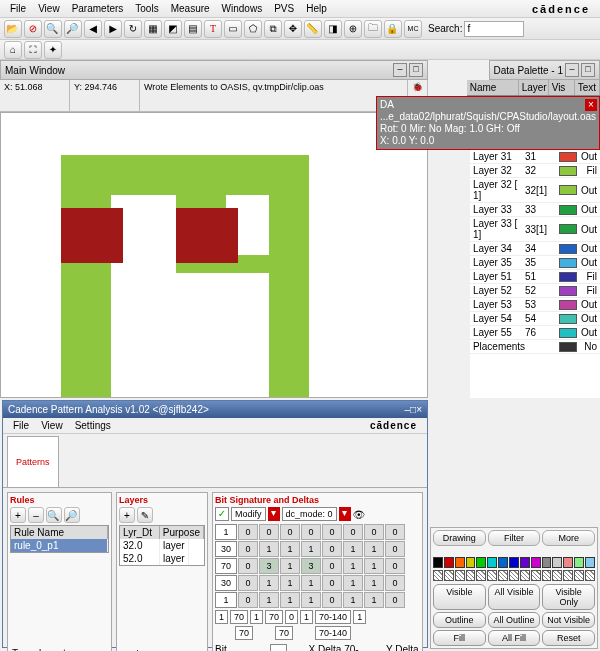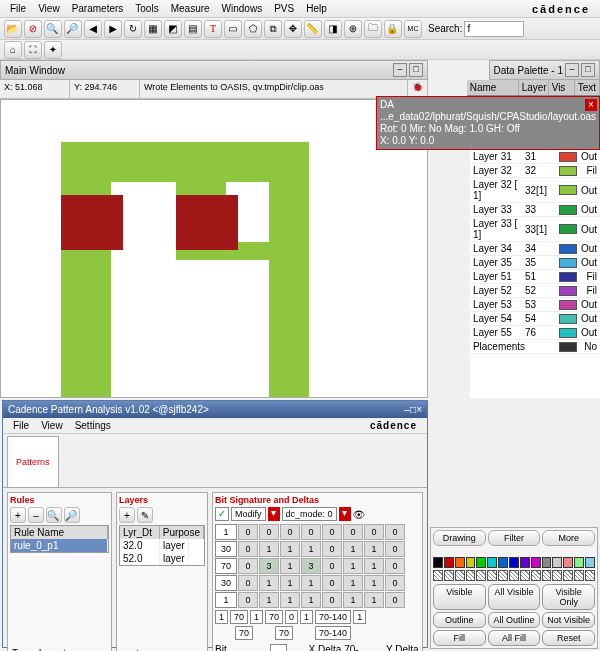--- a/index.html
+++ b/index.html
@@ -11,21 +11,21 @@
 .tbtn { width: 18px; height: 18px; border: 1px solid #bbb; border-radius: 3px; background: linear-gradient(#fff,#ddd); display: flex; align-items: center; justify-content: center; font-size: 10px; }
 .search-lbl { margin-left: 4px; }
 .search-in { border: 1px solid #aaa; height: 16px; width: 60px; padding: 0 2px; background: #fff; }
 .toolbar2 { height: 20px; }
 .pane-title { background: linear-gradient(#e8e8e8,#d0d0d0); border: 1px solid #aaa; padding: 2px 4px; font-size: 10px; display: flex; align-items: center; }
 .pane-title .fill { flex: 1; }
 .pane-title .wbtn { width: 14px; height: 14px; border: 1px solid #888; margin-left: 2px; background: #ddd; text-align: center; line-height: 11px; font-size: 9px; }
 .container { display: flex; height: 338px; }
 .main-col { width: 428px; display: flex; flex-direction: column; }
 .canvas-area { flex: 1; background: #fff; border: 1px solid #aaa; position: relative; overflow: hidden; }
-.status-row { display: flex; background: #eee; border-bottom: 1px solid #bbb; height: 19px; }
+.status-row { display: flex; background: #eee; border-bottom: 1px solid #bbb; height: 32px; }
 .status-cell { border-right: 1px solid #bbb; padding: 2px 4px; font-size: 9px; }
 .status-cell.x { width: 70px; }
 .status-cell.y { width: 70px; }
 .status-cell.msg { flex: 1; }
 .status-cell.ico { width: 20px; text-align: center; }
 .shape { position: absolute; }
 .side-col { width: 172px; display: flex; flex-direction: column; align-items: flex-end; }
 .palette-hdr { display: flex; background: #ccc; border-bottom: 1px solid #888; font-size: 9px; }
 .palette-hdr div { padding: 2px 3px; border-right: 1px solid #aaa; }
 .palette-info { background: #888; color: #fff; padding: 2px 3px; font-size: 9px; line-height: 12px; border: 1px solid #c00; position: relative; }

